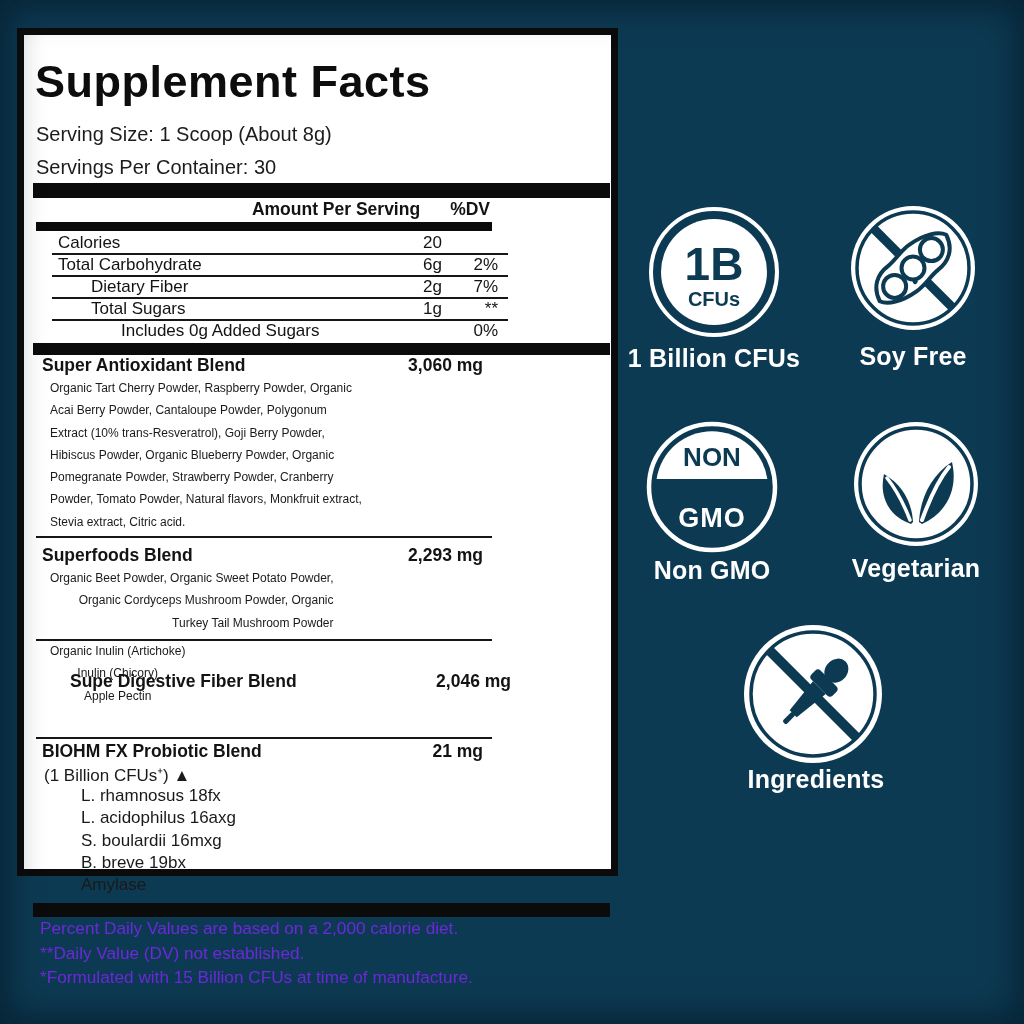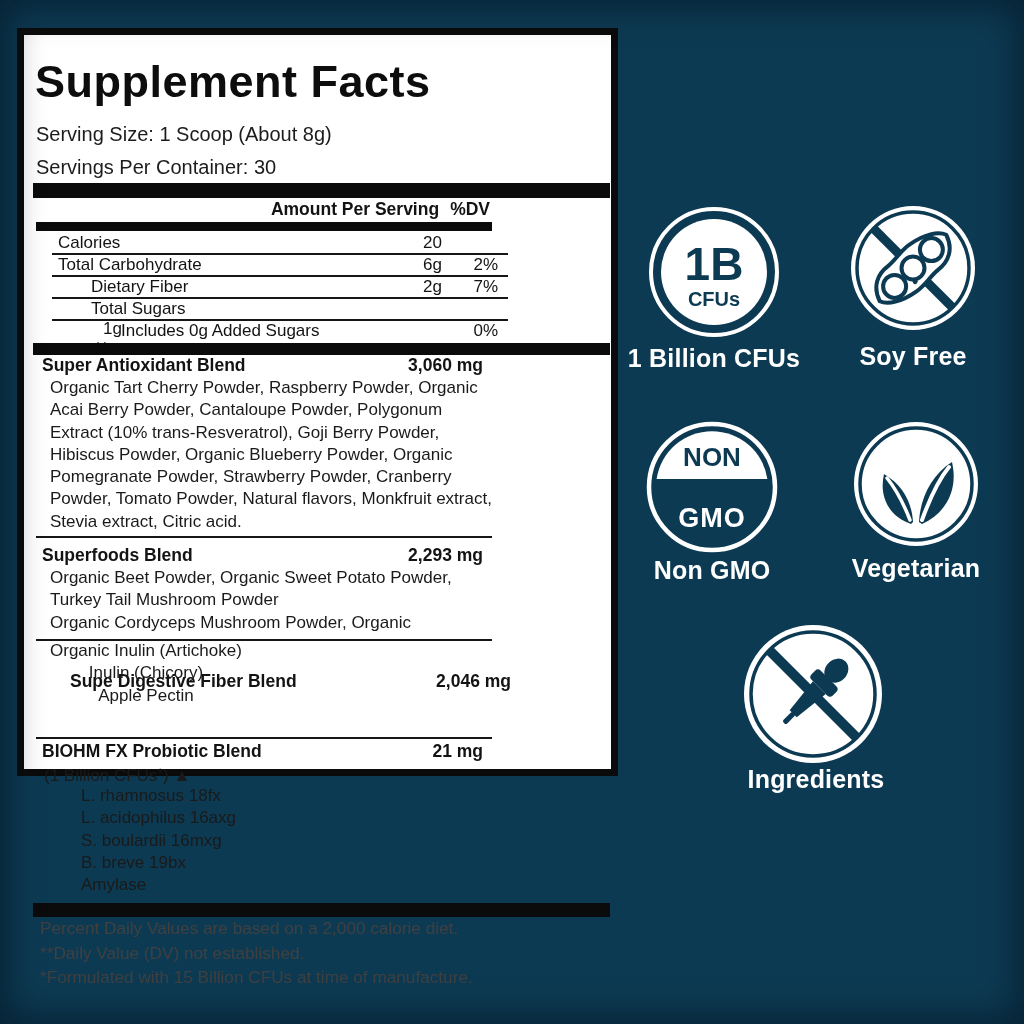--- a/index.html
+++ b/index.html
@@ -10,72 +10,72 @@
     font-family:"Liberation Sans", sans-serif;
     overflow:hidden;
   }
   body::after{
     content:""; position:absolute; inset:0; pointer-events:none;
     box-shadow: inset 0 0 34px 8px rgba(2,16,28,.55);
   }
 
   
   .panel{
-    position:absolute; left:17px; top:28px; width:601px; height:748px;
+    position:absolute; left:17px; top:28px; width:601px; height:848px;
     background:#ffffff; border:7px solid #0b0b0b;
   }
   .panel > *{ position:absolute; color:#131313; }
 
   .title{ left:11px; top:22px; font-size:45px; font-weight:700; letter-spacing:.5px; line-height:1.1; color:#0d0d0d; }
   .serv{ left:12px; font-size:20px; color:#1c1c1c; }
   .serv1{ top:88px; } .serv2{ top:121px; }
 
   .bar{ left:9px; width:577px; background:#0b0b0b; }
   .bar-1{ top:148px; height:15px; }
   .bar-2{ top:308px; height:12px; }
   .bar-3{ top:868px; height:14px; }
   .bar-md{ left:12px; top:187px; width:456px; height:9px; background:#0b0b0b; }
 
   .thead{
     left:12px; top:163px; width:456px; height:22px;
-    display:flex; justify-content:flex-end; align-items:center; gap:11px;
+    display:flex; justify-content:flex-end; align-items:center; gap:30px;
     font-size:17.5px; font-weight:700; padding-right:2px;
   }
 
   .trow{
     left:12px; width:456px; height:22px;
     display:flex; align-items:flex-start;
     font-size:17px; border-bottom:2px solid #161616;margin-left:16px;
   }
-  .r0{ top:198px; } .r1{ top:220px; } .r2{ top:242px; } .r3{ top:264px;flex-direction:column; }
+  .r0{ top:198px; } .r1{ top:220px; } .r2{ top:242px; } .r3{ top:264px; }
   .r4{ top:286px; border-bottom:none; }
   .t-name{ flex:1; padding-left:6px; white-space:nowrap; }
   .ind1 .t-name{ padding-left:39px; }
   .ind2 .t-name{ padding-left:69px; }
   .t-amt{ width:70px; text-align:right; }
   .t-dv{ width:66px; padding-right:10px; text-align:right; }
 
   .bhead{
     left:12px; width:447px; height:20px;
     display:flex; justify-content:space-between; align-items:center;
     font-size:17.5px; font-weight:700;
   }
   .bh1{ top:320px; } .bh2{ top:510px; } .bh3{ top:636px;margin-left:28px; } .bh4{ top:706px; }
   .bh-name{ padding-left:6px; white-space:nowrap; }
 
-  .bdesc{ left:26px; font-size:17px; line-height:22.3px; color:#1a1a1a; white-space:nowrap; }
-  .bd1{ top:342px; } .bd2{ top:532px; } .bd3{ top:605px;text-align:center; }
+  .bdesc{ left:26px; font-size:12px; line-height:22.3px; color:#1a1a1a; white-space:nowrap; }
+  .bd1{ top:342px; } .bd2{ top:532px;text-align:right; } .bd3{ top:605px;text-align:center; }
 
   .sep{ left:12px; width:456px; height:0; border-top:2px solid #161616; }
   .sp1{ top:501px; } .sp2{ top:604px; } .sp3{ top:702px; }
 
   .bsub{ left:20px; top:728px; font-size:17px; color:#1a1a1a; }
   .strains{ left:48px; top:750px; font-size:17px; line-height:22.3px; color:#1a1a1a; white-space:nowrap;margin-left:9px; }
 
-  .footnotes{ left:16px; top:881px; font-size:17.2px; line-height:24.6px; color:#404040; white-space:nowrap; }
+  .footnotes{ left:16px; top:881px; font-size:17.2px; line-height:24.6px; color:#6d28d9; white-space:nowrap; }
 
   
   .badge{ position:absolute; }
   .b-cfus{ left:644px; top:202px; }
   .b-soy{ left:843px; top:198px; }
   .b-gmo{ left:642px; top:417px; }
   .b-veg{ left:846px; top:414px; }
   .b-art{ left:738px; top:619px; }
 
   .blabel{
@@ -149,22 +149,22 @@
     <div>Stevia extract, Citric acid.</div>
   </div>
   <div class="sep sp1"></div>
 
   <div class="bhead bh2">
     <span class="bh-name">Superfoods Blend</span>
     <span>2,293 mg</span>
   </div>
   <div class="bdesc bd2">
     <div>Organic Beet Powder, Organic Sweet Potato Powder,</div>
+    <div>Organic Cordyceps Mushroom Powder, Organic</div>
     <div>Turkey Tail Mushroom Powder</div>
-    <div>Organic Cordyceps Mushroom Powder, Organic</div>
   </div>
   <div class="sep sp2"></div>
 
   <div class="bhead bh3">
     <span class="bh-name">Supe Digestive Fiber Blend</span>
     <span>2,046 mg</span>
   </div>
   <div class="bdesc bd3">
     <div>Organic Inulin (Artichoke)</div>
     <div>Inulin (Chicory)</div>

